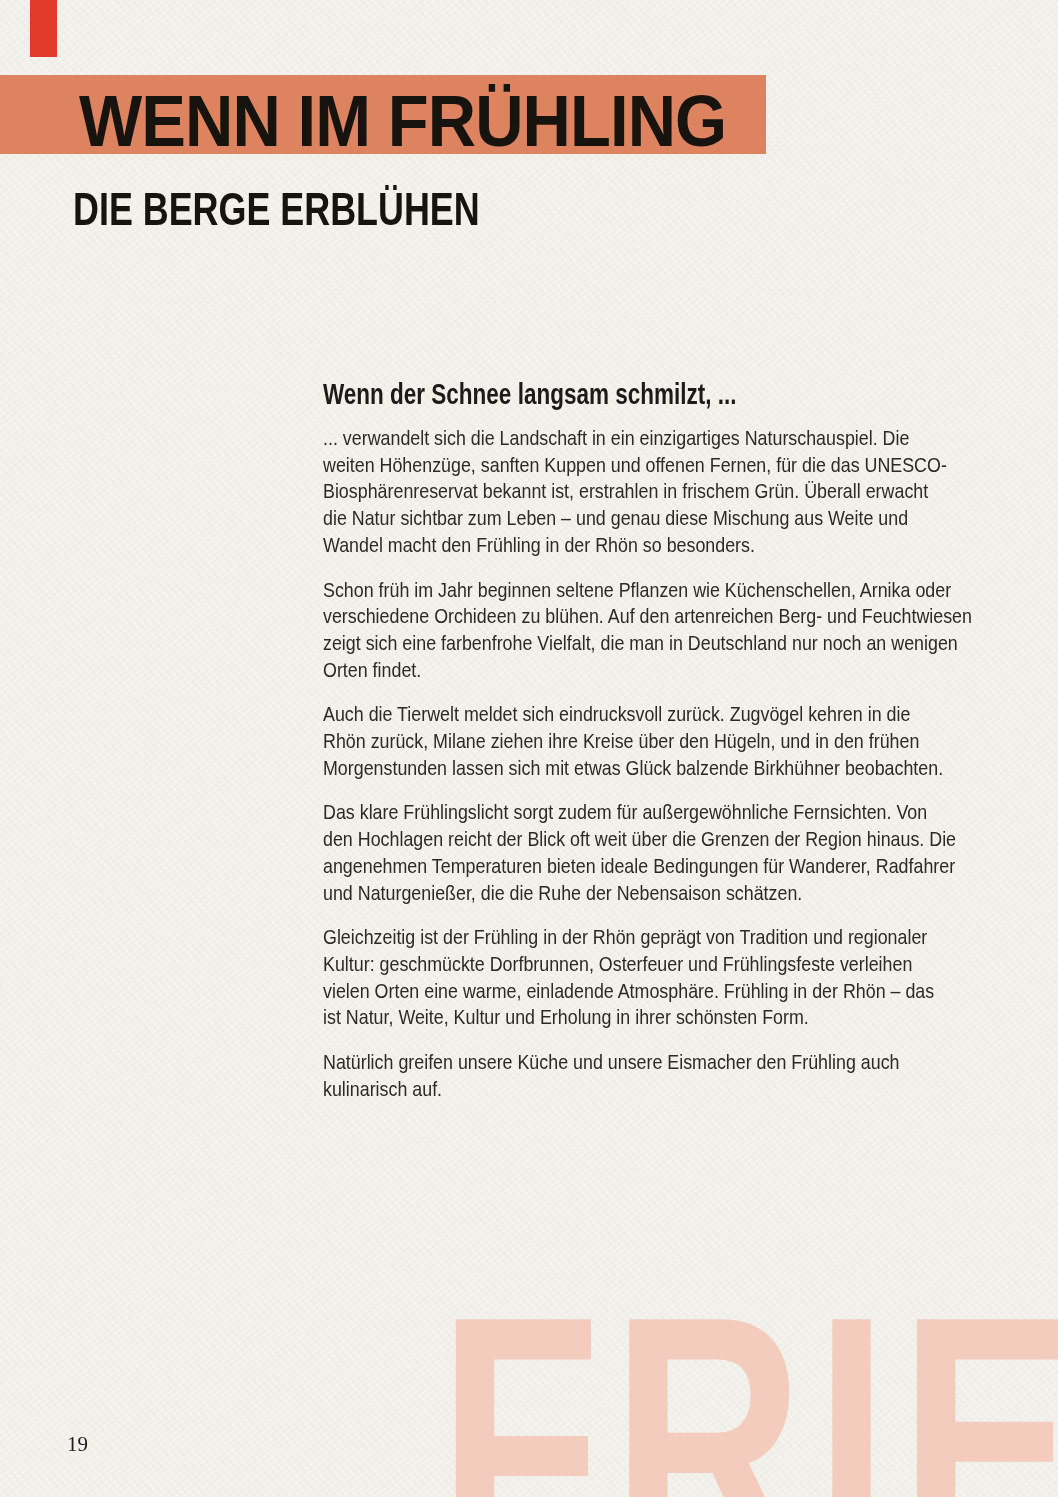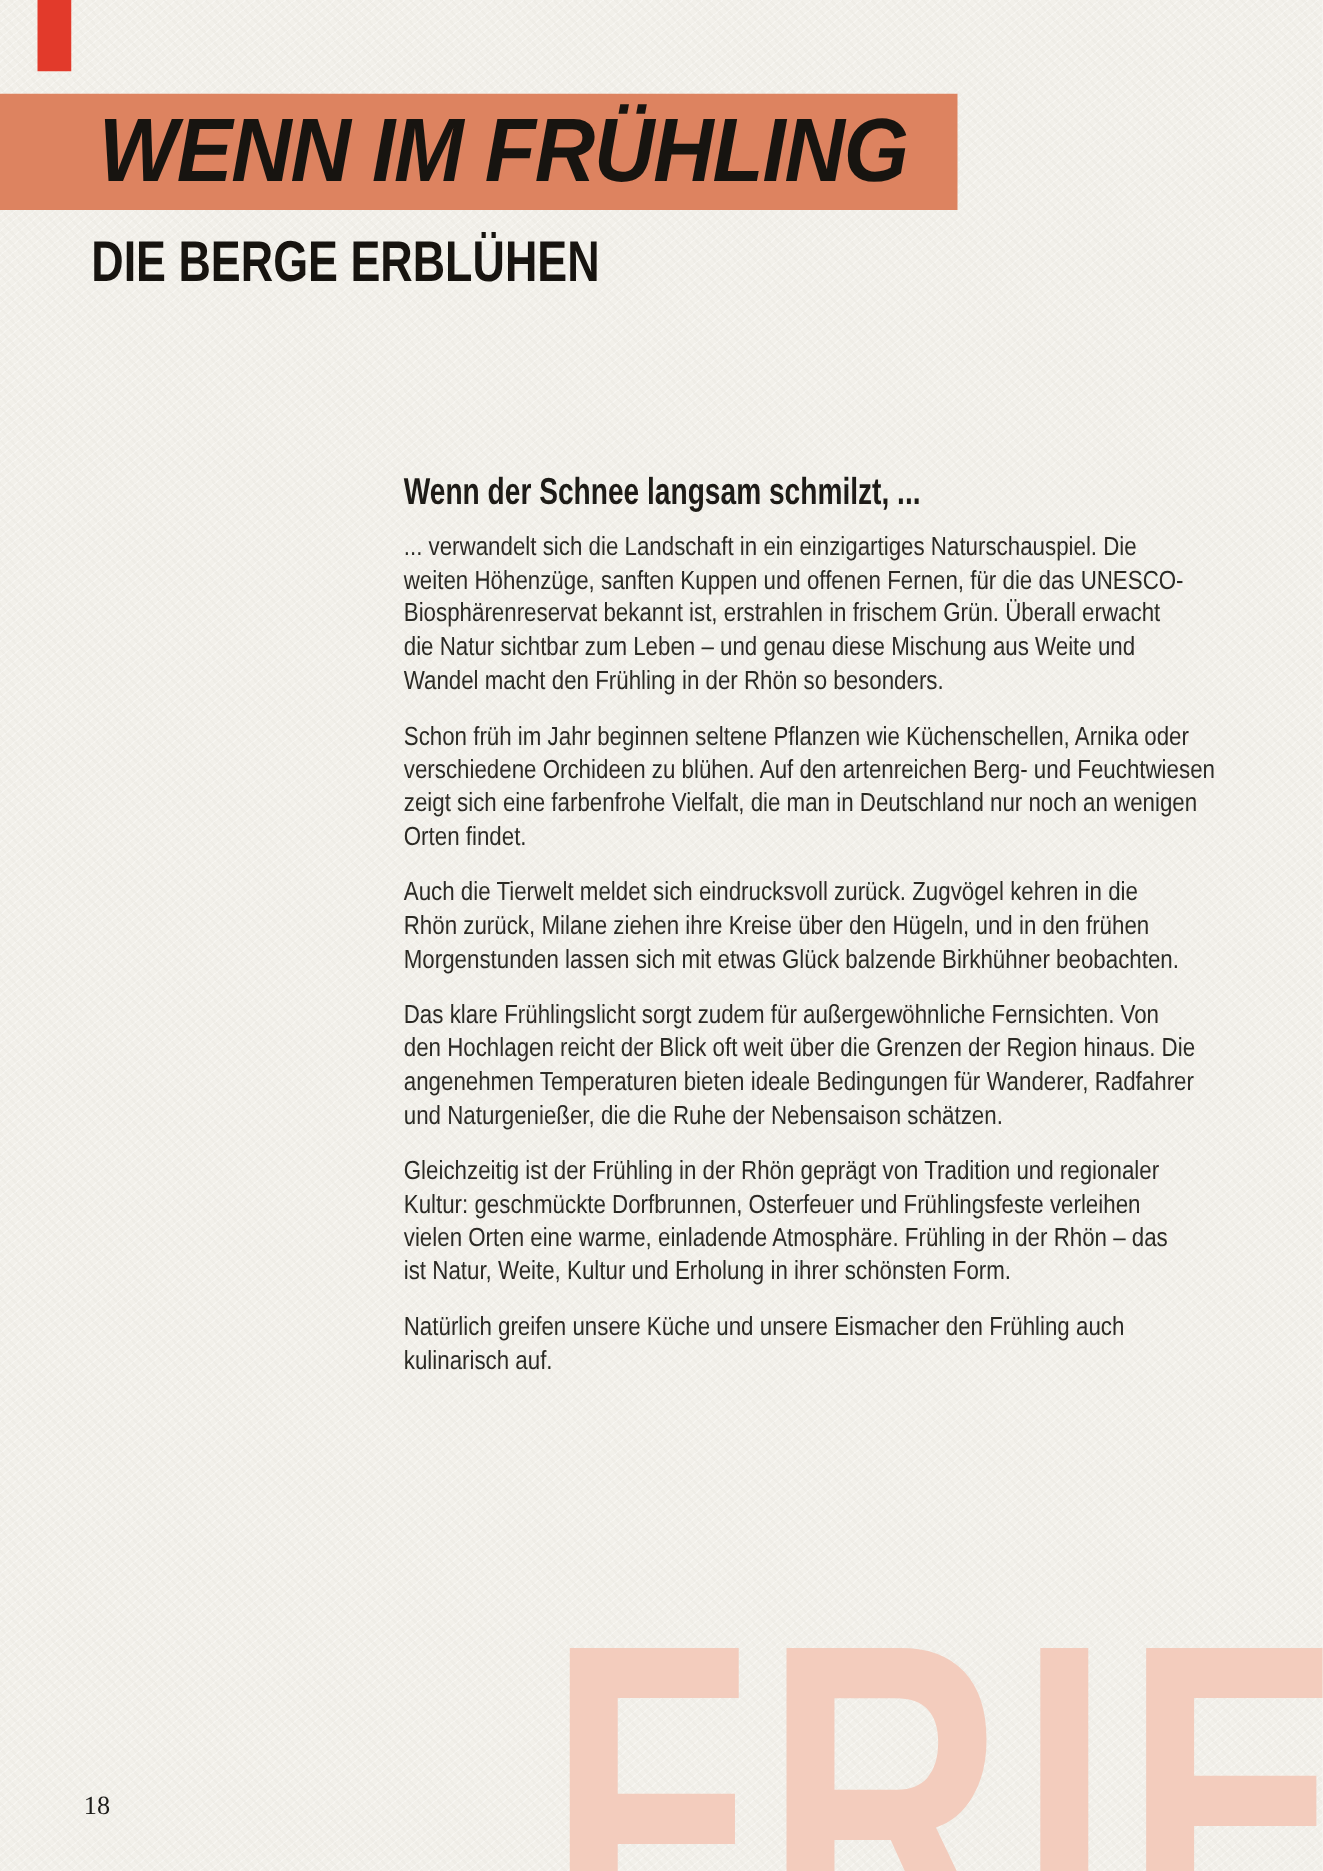--- a/index.html
+++ b/index.html
@@ -9,22 +9,22 @@
     background:
       repeating-linear-gradient(47deg, rgba(120,114,98,0.028) 0 2px, rgba(0,0,0,0) 2px 6px),
       repeating-linear-gradient(-39deg, rgba(255,255,255,0.35) 0 1px, rgba(0,0,0,0) 1px 5px),
       #f2f0ea;
   }
   .red-mark{
     position:absolute;left:30px;top:0;width:27px;height:57px;
     background:#e23a2b;
   }
   .banner{
-    position:absolute;left:0;top:75px;width:766px;height:93px;
-    background:#dd8360;display:flex;align-items:flex-end;font-style:italic;
+    position:absolute;left:0;top:75px;width:766px;height:79px;
+    background:#dd8360;display:flex;align-items:flex-start;
   }
   .banner-title{
     font-weight:bold;font-size:72px;line-height:93px;color:#171410;
     padding-left:85px;white-space:nowrap;
     transform:scaleX(0.93);transform-origin:left center;
     letter-spacing:-1px;
   }
   .subtitle{
     position:absolute;left:73px;top:186px;
     font-weight:bold;font-size:46px;line-height:46px;color:#171410;
@@ -88,15 +88,15 @@
 angenehmen Temperaturen bieten ideale Bedingungen für Wanderer, Radfahrer
 und Naturgenießer, die die Ruhe der Nebensaison schätzen.</p>
     <p class="para">Gleichzeitig ist der Frühling in der Rhön geprägt von Tradition und regionaler
 Kultur: geschmückte Dorfbrunnen, Osterfeuer und Frühlingsfeste verleihen
 vielen Orten eine warme, einladende Atmosphäre. Frühling in der Rhön – das
 ist Natur, Weite, Kultur und Erholung in ihrer schönsten Form.</p>
     <p class="para">Natürlich greifen unsere Küche und unsere Eismacher den Frühling auch
 kulinarisch auf.</p>
   </div>
 
-  <div class="page-number">18</div>
+  <div class="page-number">19</div>
 
 </div>
 
 </body></html>

